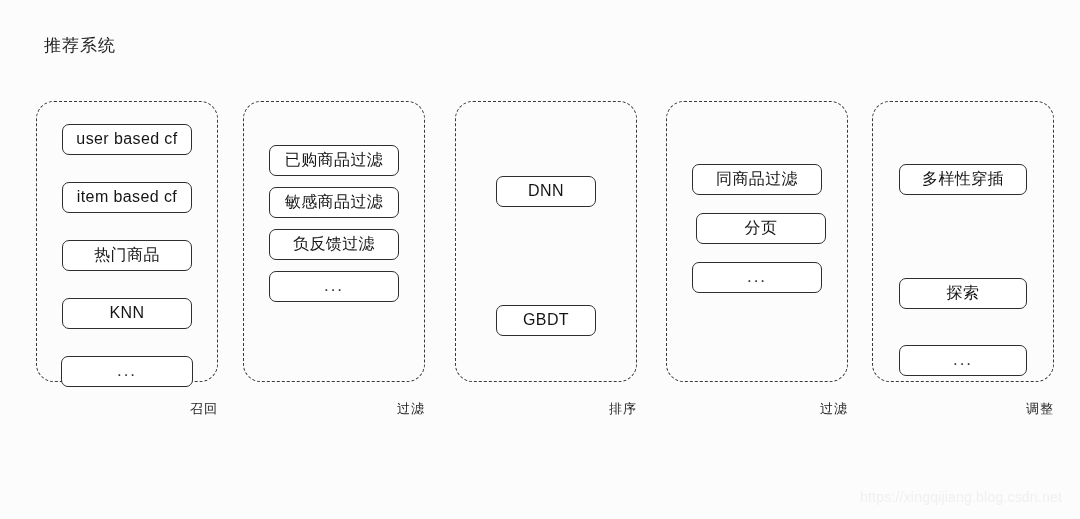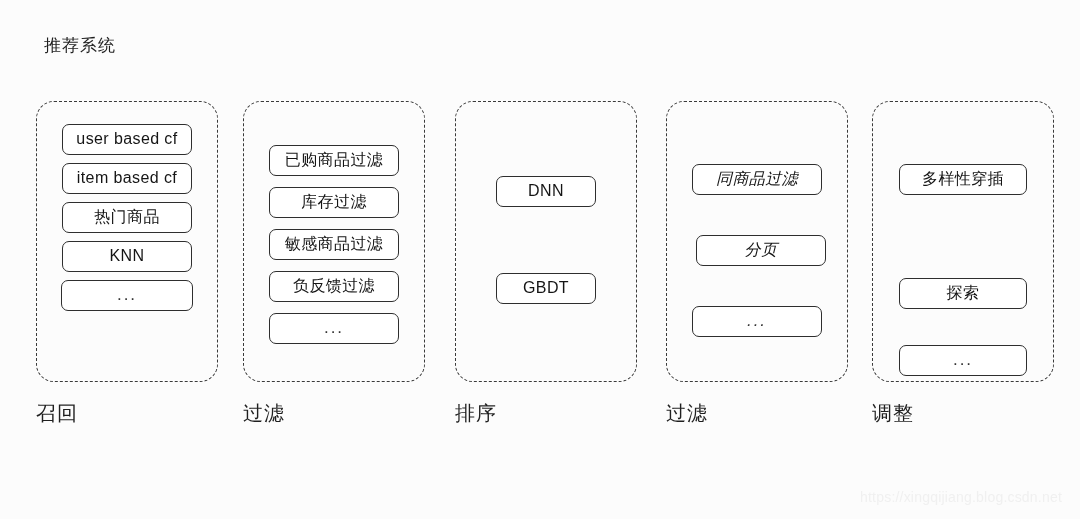--- a/index.html
+++ b/index.html
@@ -67,22 +67,22 @@
     letter-spacing: 0.4px;
   }
   .node.ellipsis {
     font-size: 17px;
     letter-spacing: 2px;
     color: #333333;
   }
 
   .stage-label {
     position: absolute;
-    text-align: left;
-    font-size: 20px;
+    text-align: right;
+    font-size: 13px;
     color: #1f1f1f;
     letter-spacing: 1px;
     white-space: nowrap;
     top: 400px;
   }
 
   .watermark {
     position: absolute;
     right: 18px;
     bottom: 14px;
@@ -94,51 +94,50 @@
   }
 </style>
 </head>
 <body>
 
 <div class="canvas">
 
   <div class="diagram-title">推荐系统</div>
 
   <div class="stage" style="left:36px; top:101px; width:182px; height:281px;">
-    <div class="stage-inner" style="top:22px; gap:8px;">
+    <div class="stage-inner" style="top:22px; gap:27px;">
       <div class="node" style="width:130px;">user based cf</div>
       <div class="node" style="width:130px;">item based cf</div>
       <div class="node" style="width:130px;">热门商品</div>
       <div class="node" style="width:130px;">KNN</div>
       <div class="node ellipsis" style="width:132px;">...</div>
     </div>
   </div>
   <div class="stage-label" style="left:36px; width:182px;">召回</div>
 
   <div class="stage" style="left:243px; top:101px; width:182px; height:281px;">
     <div class="stage-inner" style="top:43px; gap:11px;">
       <div class="node" style="width:130px;">已购商品过滤</div>
-      <div class="node" style="width:130px;">库存过滤</div>
       <div class="node" style="width:130px;">敏感商品过滤</div>
       <div class="node" style="width:130px;">负反馈过滤</div>
       <div class="node ellipsis" style="width:130px;">...</div>
     </div>
   </div>
   <div class="stage-label" style="left:243px; width:182px;">过滤</div>
 
   <div class="stage" style="left:455px; top:101px; width:182px; height:281px;">
     <div class="stage-inner" style="top:74px; gap:66px;">
       <div class="node" style="width:100px;">DNN</div>
-      <div class="node" style="width:100px;">GBDT</div>
+      <div class="node" style="width:100px;margin-top:32px;">GBDT</div>
     </div>
   </div>
   <div class="stage-label" style="left:455px; width:182px;">排序</div>
 
   <div class="stage" style="left:666px; top:101px; width:182px; height:281px;">
-    <div class="stage-inner" style="top:62px; gap:40px;font-style:italic;">
+    <div class="stage-inner" style="top:62px; gap:18px;">
       <div class="node" style="width:130px;">同商品过滤</div>
       <div class="node" style="width:130px;margin-left:8px;">分页</div>
       <div class="node ellipsis" style="width:130px;">...</div>
     </div>
   </div>
   <div class="stage-label" style="left:666px; width:182px;">过滤</div>
 
   <div class="stage" style="left:872px; top:101px; width:182px; height:281px;">
     <div class="stage-inner" style="top:62px; gap:36px;justify-content:space-between;">
       <div class="node" style="width:128px;">多样性穿插</div>

